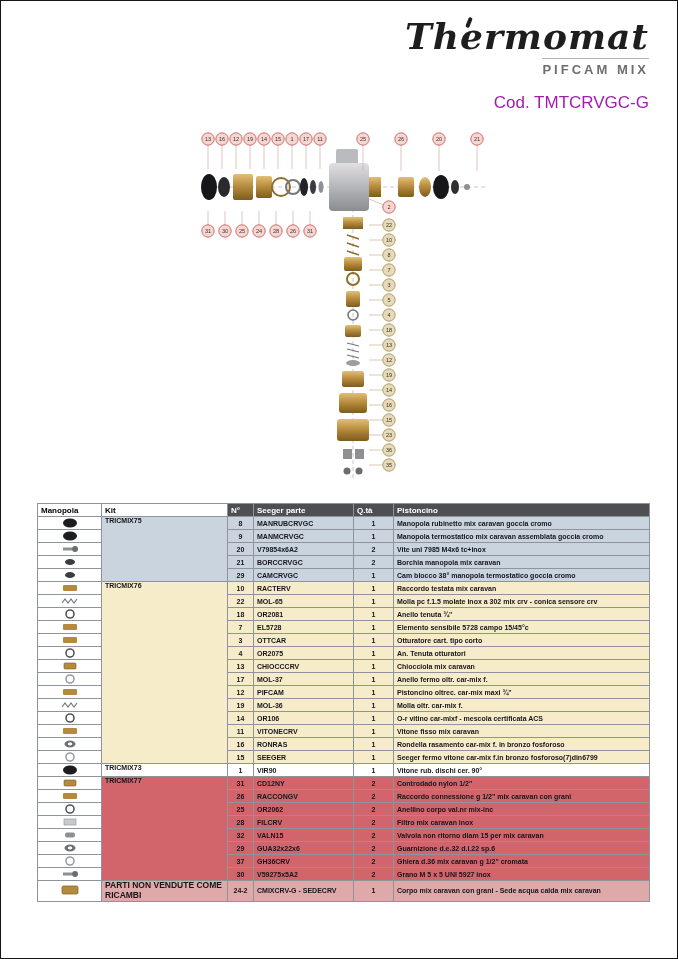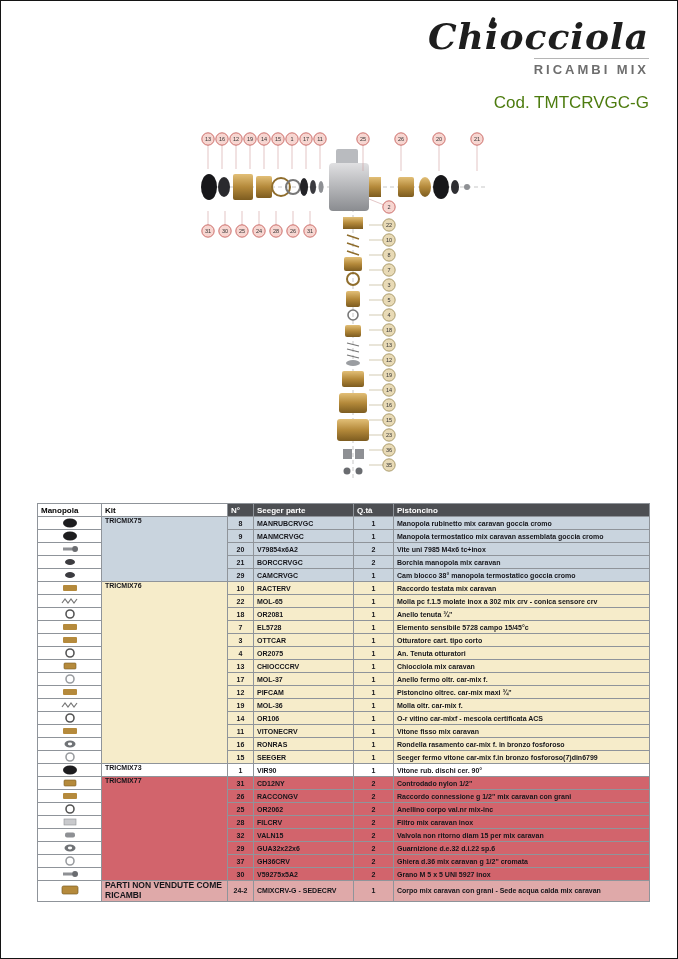--- a/index.html
+++ b/index.html
@@ -4,21 +4,21 @@
 <style>
   html,body{margin:0;padding:0;}
   body{width:678px;height:959px;background:#fff;font-family:"Liberation Sans",sans-serif;position:relative;}
   .page{position:absolute;inset:0;border:1px solid #141414;box-sizing:border-box;background:#fff;}
 
   
   .brand{position:absolute;top:14px;right:28px;text-align:right;}
   .brand-text{font-family:"DejaVu Serif",serif;font-style:italic;font-weight:bold;font-size:36px;color:#1e1e1e;letter-spacing:1px;position:relative;display:inline-block;}
   .brand-mark{position:absolute;top:2px;left:62px;width:4px;height:11px;background:#1e1e1e;border-radius:2px;transform:rotate(22deg);}
   .prodline{margin-top:1px;font-size:13px;font-weight:bold;letter-spacing:3px;color:#6e6e6e;border-top:1px solid #b5b5b5;padding-top:3px;display:inline-block;}
-  .code{position:absolute;top:92px;right:28px;font-size:17px;color:#4d7c0f;}
+  .code{position:absolute;top:92px;right:28px;font-size:17px;color:#a21caf;}
 
   
   .diagram{position:absolute;left:192px;top:118px;}
 
   
   .parts{position:absolute;left:36px;top:502px;width:612px;border-collapse:collapse;table-layout:fixed;}
   .parts th,.parts td{border:1px solid #8f949a;padding:0 3px;height:13px;box-sizing:border-box;overflow:hidden;white-space:nowrap;}
   .parts th{font-size:8px;text-align:left;}
   .th-dark{background:#4d4f53;color:#fff;}
   .th-light{background:#ffffff;color:#000;}
@@ -31,24 +31,24 @@
   .tall .col-kit{font-size:8.5px;white-space:normal;line-height:1.15;}
 
   .pageno{position:absolute;bottom:16px;left:0;right:0;text-align:center;font-size:15px;color:#3a3a3a;}
 </style>
 </head>
 <body>
 
 <div class="page">
 
   <div class="brand">
-    <span class="brand-text">Chiocciola</span>
+    <span class="brand-text">Thermomat</span>
     <span class="brand-mark"></span>
     <br>
-    <span class="prodline">RICAMBI MIX</span>
+    <span class="prodline">PIFCAM MIX</span>
   </div>
 
   <div class="code">Cod. TMTCRVGC-G</div>
 
   <svg class="diagram" viewBox="0 0 300 370" width="300" height="370" xmlns="http://www.w3.org/2000/svg">
     <defs>
       <linearGradient id="brassG" x1="0" y1="0" x2="0" y2="1">
         <stop offset="0" stop-color="#e2bf77"></stop>
           <stop offset="0.5" stop-color="#b4893a"></stop>
           <stop offset="1" stop-color="#7d5c20"></stop>

